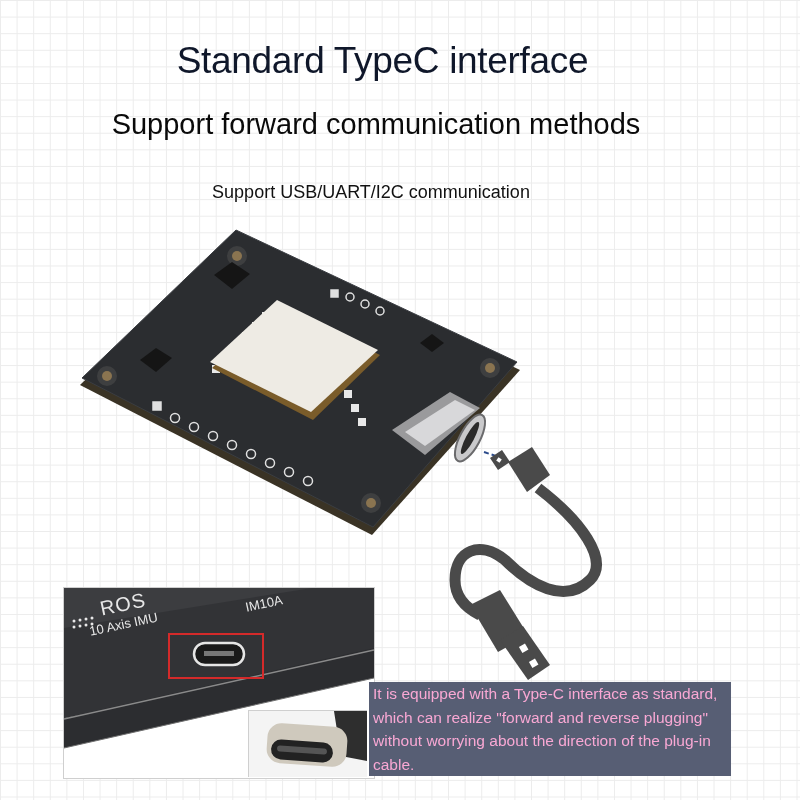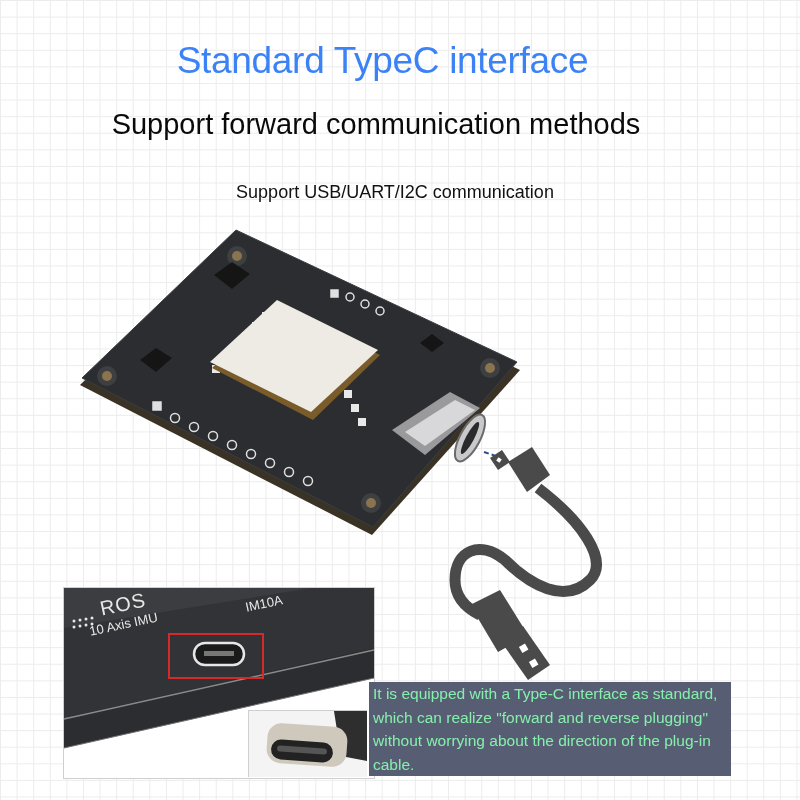--- a/index.html
+++ b/index.html
@@ -7,29 +7,29 @@
     width: 800px; height: 800px; position: relative; overflow: hidden;
     background-color: #ffffff;
     background-image:
       linear-gradient(to right, #ececec 1px, transparent 1px),
       linear-gradient(to bottom, #ececec 1px, transparent 1px);
     background-size: 16.6px 16.6px;
     font-family: "Liberation Sans", sans-serif;
   }
   .title {
     position: absolute; left: 0; width: 765px; top: 40px; text-align: center;
-    font-size: 37px; color: #3b82f6; letter-spacing: -0.3px;
+    font-size: 37px; color: #0f172a; letter-spacing: -0.3px;
   }
   .subtitle {
     position: absolute; left: 0; width: 752px; top: 108px; text-align: center;
     font-size: 29px; color: #0a0a0a;
   }
   .caption {
     position: absolute; left: 0; width: 742px; top: 182px; text-align: center;
-    font-size: 18px; color: #111; padding-left: 24px;
+    font-size: 18px; color: #111;
   }
   svg { position: absolute; left: 0; top: 0; }
   
   .inset {
     position: absolute; left: 63px; top: 587px; width: 310px; height: 190px;
     background: #ffffff; border: 1px solid #cfcfcf; overflow: hidden;
   }
   .inset-label-ros {
     position: absolute; left: 34px; top: 10px; font-size: 20px; color: #e8e8e8;
     transform: rotate(-12deg); transform-origin: left top; letter-spacing: 1px;
@@ -46,21 +46,21 @@
     position: absolute; left: 104px; top: 45px; width: 96px; height: 46px;
     border: 2px solid #d42a2a; box-sizing: border-box;
   }
   .plug-photo {
     position: absolute; left: 248px; top: 710px; width: 118px; height: 66px;
     background: #fafafa; border-left: 1px solid #cfcfcf; border-top: 1px solid #cfcfcf;
     overflow: hidden;
   }
   .desc-box {
     position: absolute; left: 369px; top: 682px; width: 362px; height: 94px;
-    background: #575e74; color: #86efac; font-size: 15.5px; line-height: 23.5px;
+    background: #575e74; color: #f9a8d4; font-size: 15.5px; line-height: 23.5px;
     padding: 0 0 0 4px; box-sizing: border-box;
   }
 </style>
 </head>
 <body>
 
 <div class="title">Standard TypeC interface</div>
 <div class="subtitle">Support forward communication methods</div>
 <div class="caption">Support USB/UART/I2C communication</div>
 

